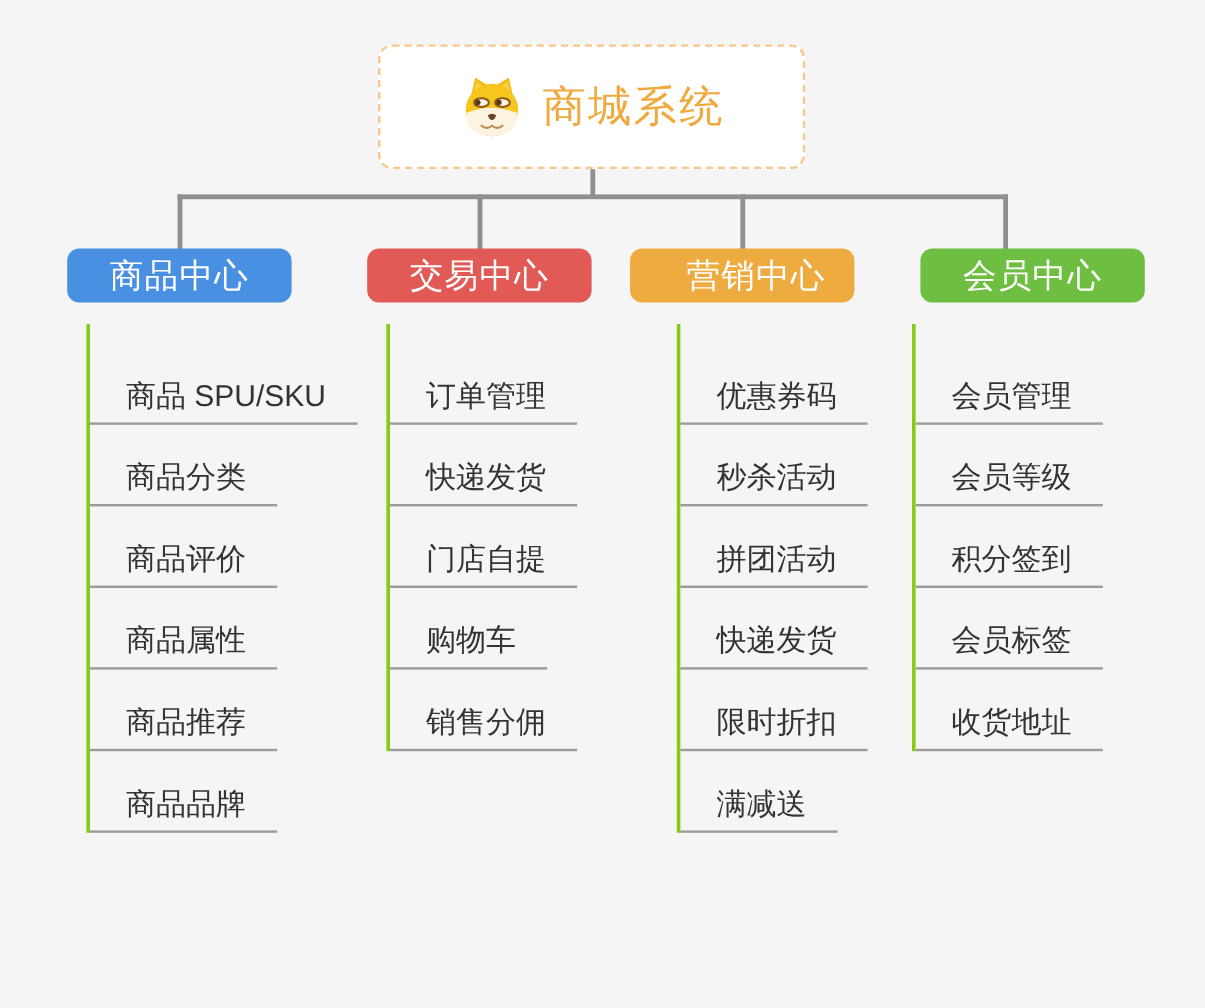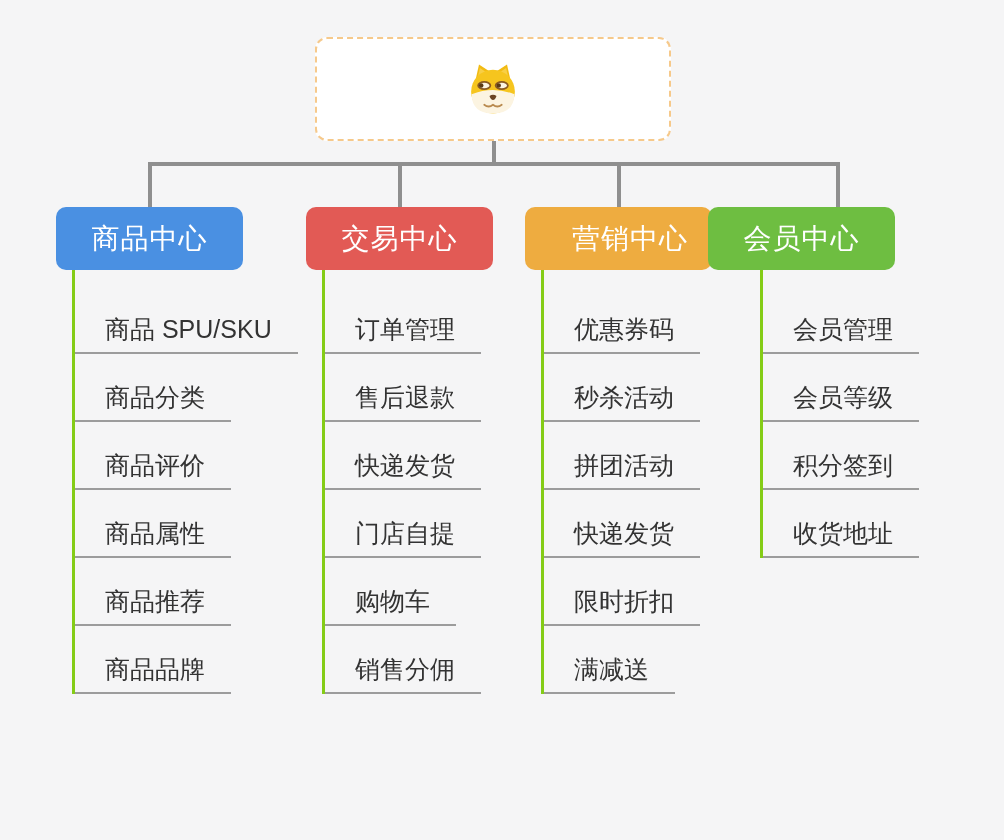--- a/index.html
+++ b/index.html
@@ -45,44 +45,44 @@
   .conn.drop   { top: 162px; width: 4px; height: 48px; }
   .conn.drop-0 { left: 148px; }
   .conn.drop-1 { left: 398px; }
   .conn.drop-2 { left: 617px; }
   .conn.drop-3 { left: 836px; }
 
   
   .branch-header {
     position: absolute;
     top: 207px;
-    width: 187px; height: 63px;
+    width: 187px; height: 45px;
     border-radius: 10px;
     color: #FFFFFF;
     font-size: 28px;
     letter-spacing: 1px;
     display: flex;
     align-items: center;
     justify-content: center;
   }
   .branch-0 .branch-header { left: 56px; }
   .branch-1 .branch-header { left: 306px; }
   .branch-2 .branch-header { left: 525px; }
-  .branch-3 .branch-header { left: 708px; }
+  .branch-3 .branch-header { left: 767px; }
 
   
   .branch-children {
     position: absolute;
     top: 270px;
     list-style: none;
     border-left: 3px solid #84cc16;
   }
   .branch-0 .branch-children { left: 72px; }
   .branch-1 .branch-children { left: 322px; text-align: center; }
-  .branch-2 .branch-children { left: 541px; text-align: center; }
+  .branch-2 .branch-children { left: 564px; text-align: center; }
   .branch-3 .branch-children { left: 760px; }
   .child-item {
     height: 68px;
     display: flex;
     align-items: flex-end;
     padding: 0 26px 6px 30px;
     width: fit-content;
     white-space: nowrap;
     border-bottom: 2px solid #9C9C9C;
     font-size: 25px;
@@ -116,39 +116,39 @@
 
       <ellipse cx="22" cy="28" rx="7" ry="4.2" fill="#FCF4E1" stroke="#8A5A20" stroke-width="2"></ellipse>
       <circle cx="18.5" cy="28" r="2.6" fill="#5A3A14"></circle>
       <ellipse cx="42" cy="28" rx="7" ry="4.2" fill="#FCF4E1" stroke="#8A5A20" stroke-width="2"></ellipse>
       <circle cx="38.5" cy="28" r="2.6" fill="#5A3A14"></circle>
 
       <path d="M28 40 Q32 37 36 40 Q34.5 44.5 32 44.5 Q29.5 44.5 28 40 Z" fill="#6B4423"></path>
 
       <path d="M22 50 Q27 54 32 50 Q37 54 42 50" fill="none" stroke="#B98A4E" stroke-width="2" stroke-linecap="round"></path>
     </svg>
+    <span class="root-title">商城系统</span>
   </div>
 
   <div class="branch branch-0">
     <div class="branch-header" style="background: rgb(74, 144, 226);">商品中心</div>
     <ul class="branch-children">
         <li class="child-item">商品 SPU/SKU</li>
         <li class="child-item">商品分类</li>
         <li class="child-item">商品评价</li>
         <li class="child-item">商品属性</li>
         <li class="child-item">商品推荐</li>
         <li class="child-item">商品品牌</li>
       </ul>
   </div>
 
   <div class="branch branch-1">
     <div class="branch-header" style="background: rgb(226, 90, 85);">交易中心</div>
     <ul class="branch-children">
         <li class="child-item">订单管理</li>
-        <li class="child-item">售后退款</li>
         <li class="child-item">快递发货</li>
         <li class="child-item">门店自提</li>
         <li class="child-item">购物车</li>
         <li class="child-item">销售分佣</li>
       </ul>
   </div>
 
   <div class="branch branch-2">
     <div class="branch-header" style="background: rgb(238, 172, 64); padding-left: 23px;">营销中心</div>
     <ul class="branch-children">
@@ -160,17 +160,18 @@
         <li class="child-item">满减送</li>
       </ul>
   </div>
 
   <div class="branch branch-3">
     <div class="branch-header" style="background: rgb(110, 190, 65);">会员中心</div>
     <ul class="branch-children">
         <li class="child-item">会员管理</li>
         <li class="child-item">会员等级</li>
         <li class="child-item">积分签到</li>
+        <li class="child-item">会员标签</li>
         <li class="child-item">收货地址</li>
       </ul>
   </div>
 
 </div>
 
 </body></html>

